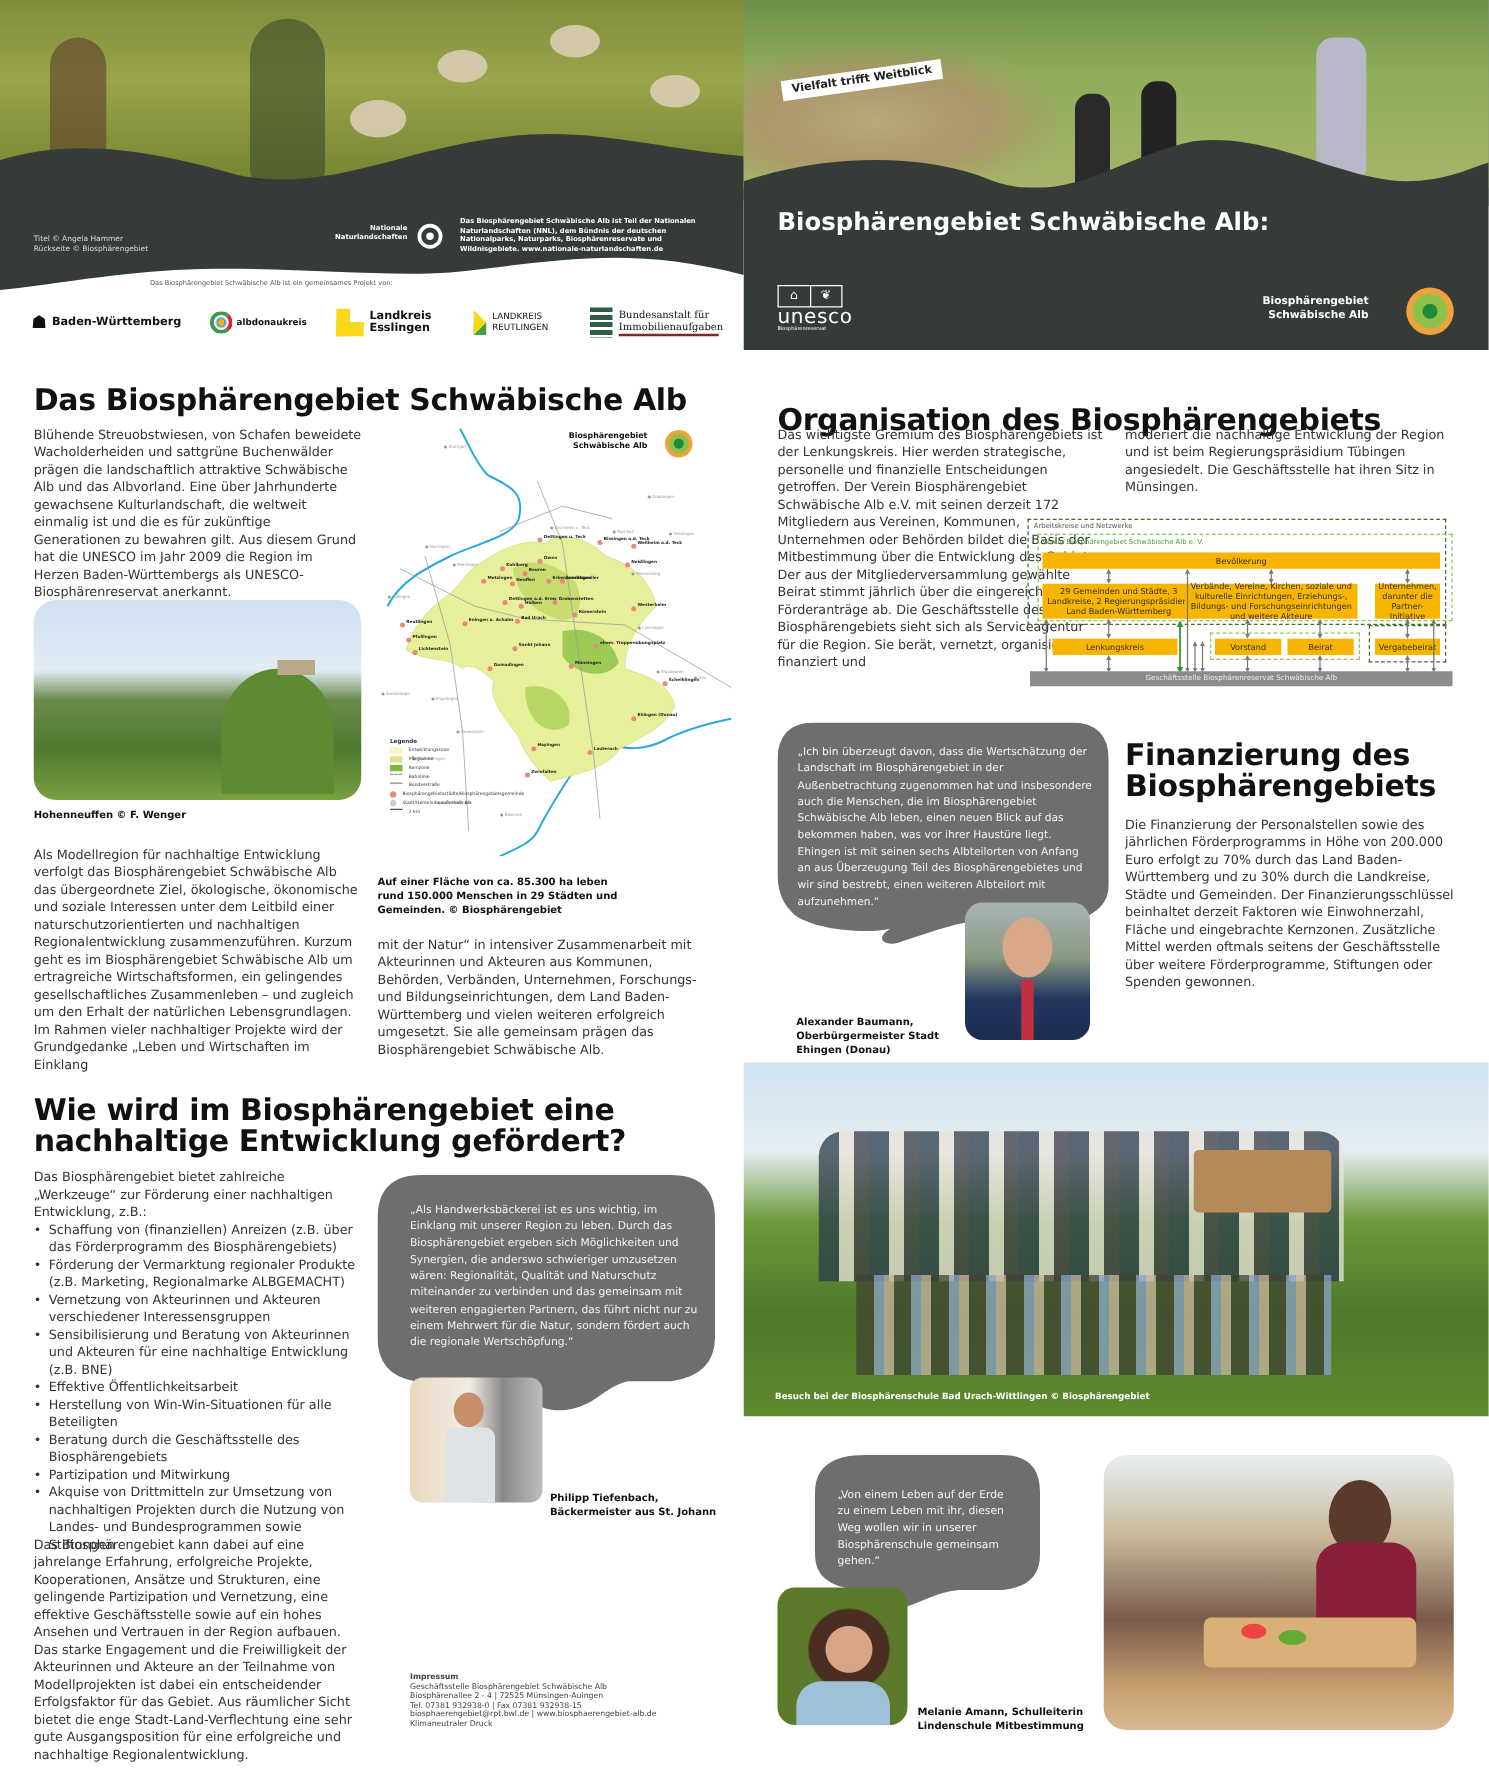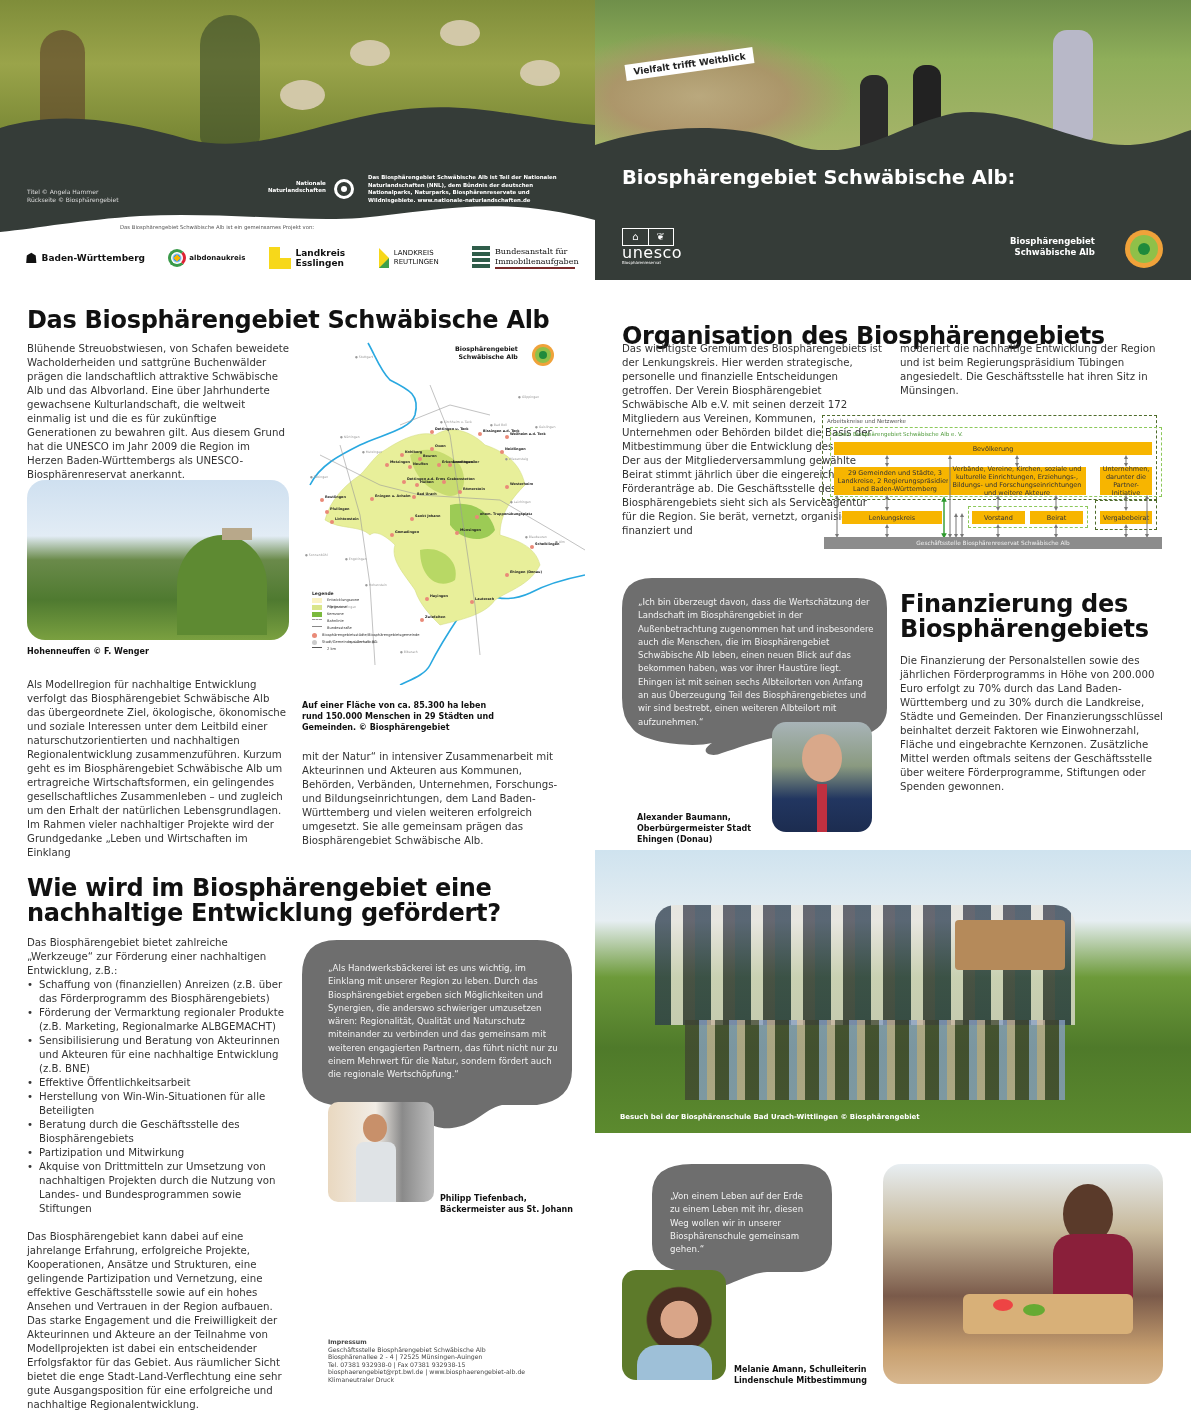--- a/index.html
+++ b/index.html
@@ -324,20 +324,21 @@
 <div class="abs body" style="left:900px;top:654px;width:264px;">Die Finanzierung der Personalstellen sowie des jährlichen Förderprogramms in Höhe von 200.000 Euro erfolgt zu 70% durch das Land Baden-Württemberg und zu 30% durch die Landkreise, Städte und Gemeinden. Der Finanzierungsschlüssel beinhaltet derzeit Faktoren wie Einwohnerzahl, Fläche und eingebrachte Kernzonen. Zusätzliche Mittel werden oftmals seitens der Geschäftsstelle über weitere Förderprogramme, Stiftungen oder Spenden gewonnen.</div>
 
 <div class="abs h1" style="left:27px;top:876px;">
   <div>Wie wird im Biosphärengebiet eine</div>
   <div>nachhaltige Entwicklung gefördert?</div>
 </div>
 <div class="abs body" style="left:27px;top:936px;width:262px;">Das Biosphärengebiet bietet zahlreiche „Werkzeuge“ zur Förderung einer nachhaltigen Entwicklung, z.B.:</div>
 <ul class="abs body bul" id="dev-bullets" style="left:27px;top:978px;width:270px;">
     <li>Schaffung von (finanziellen) Anreizen (z.B. über das Förderprogramm des Biosphärengebiets)</li>
     <li>Förderung der Vermarktung regionaler Produkte (z.B. Marketing, Regionalmarke ALBGEMACHT)</li>
+    <li>Vernetzung von Akteurinnen und Akteuren verschiedener Interessensgruppen</li>
     <li>Sensibilisierung und Beratung von Akteurinnen und Akteuren für eine nachhaltige Entwicklung (z.B. BNE)</li>
     <li>Effektive Öffentlichkeitsarbeit</li>
     <li>Herstellung von Win-Win-Situationen für alle Beteiligten</li>
     <li>Beratung durch die Geschäftsstelle des Biosphärengebiets</li>
     <li>Partizipation und Mitwirkung</li>
     <li>Akquise von Drittmitteln zur Umsetzung von nachhaltigen Projekten durch die Nutzung von Landes- und Bundesprogrammen sowie Stiftungen</li>
   </ul>
 <div class="abs body" style="left:27px;top:1230px;width:266px;">Das Biosphärengebiet kann dabei auf eine jahrelange Erfahrung, erfolgreiche Projekte, Kooperationen, Ansätze und Strukturen, eine gelingende Partizipation und Vernetzung, eine effektive Geschäftsstelle sowie auf ein hohes Ansehen und Vertrauen in der Region aufbauen. Das starke Engagement und die Freiwilligkeit der Akteurinnen und Akteure an der Teilnahme von Modellprojekten ist dabei ein entscheidender Erfolgsfaktor für das Gebiet. Aus räumlicher Sicht bietet die enge Stadt-Land-Verflechtung eine sehr gute Ausgangsposition für eine erfolgreiche und nachhaltige Regionalentwicklung.</div>
 
 <svg class="abs" style="left:302px;top:940px" width="270" height="200" viewBox="0 0 270 200">

